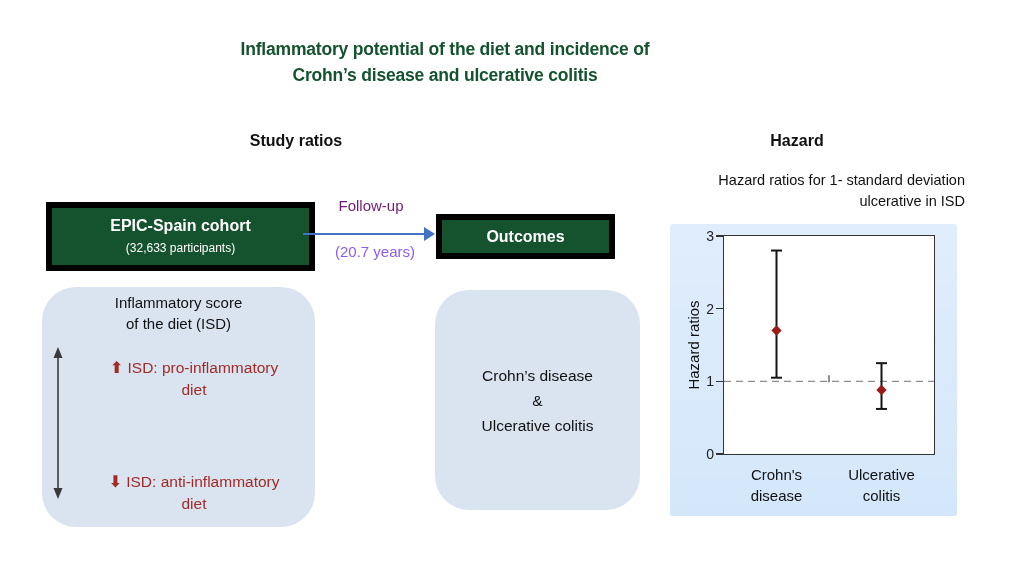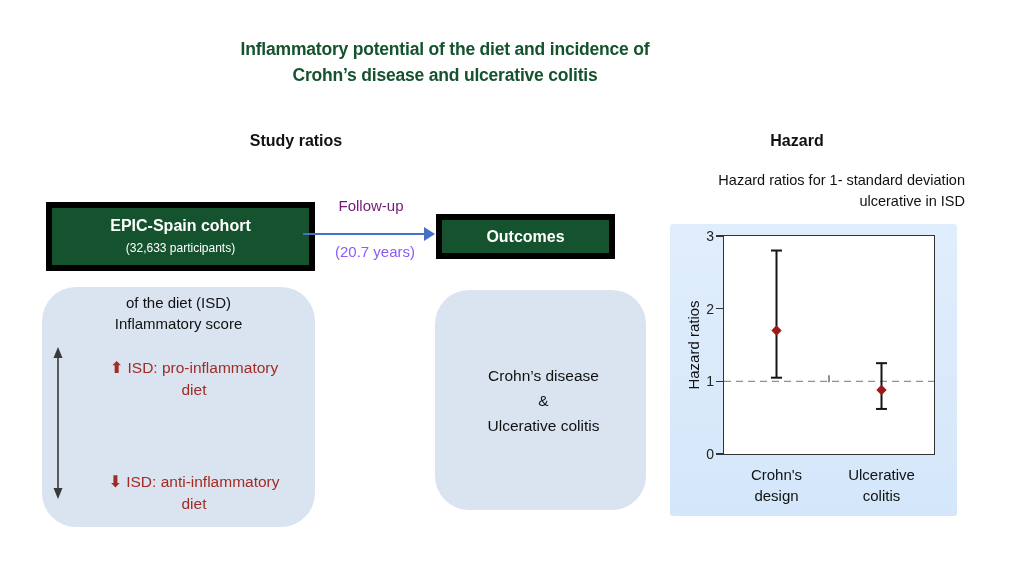--- a/index.html
+++ b/index.html
@@ -29,21 +29,21 @@
   .fu-duration{left:310px;top:243px;width:130px;font-size:15px;color:#8b5cf6;}
   
   .soft-box{background:#dae4f1;border-radius:34px;}
   .isd-box{left:42px;top:287px;width:273px;height:240px;}
   .isd-title{left:0;top:5px;width:100%;font-size:15px;line-height:21px;color:#111;}
   .red-note{width:240px;left:32px;font-size:15.5px;line-height:22px;color:#a22b26;}
   .red-note .arrow{font-family:"DejaVu Sans",sans-serif;font-weight:bold;font-size:16px;}
   .note-pro{top:70px;}
   .note-anti{top:184px;}
   .range-arrow{left:8px;top:60px;}
-  .mid-box{left:435px;top:290px;width:205px;height:220px;display:flex;align-items:center;justify-content:center;padding-left:6px;}
+  .mid-box{left:435px;top:290px;width:205px;height:220px;display:flex;align-items:center;justify-content:center;}
   .mid-box-text{font-size:15.5px;line-height:25px;color:#111;text-align:center;width:100%;}
   
   .chart-subtitle{left:650px;top:170px;width:315px;font-size:14.5px;line-height:21px;color:#111;text-align:right;}
   .chart-panel{left:670px;top:224px;width:287px;height:292px;background:linear-gradient(180deg,#e0edfc 0%,#d4e7fa 100%);border-radius:3px;}
   .plot-area{position:absolute;left:53px;top:11px;width:210px;height:218px;background:#ffffff;border:1.4px solid #333;}
   .y-axis-label{position:absolute;left:-96px;top:50%;width:130px;text-align:center;transform:translateY(-50%) rotate(-90deg);font-size:15px;color:#111;}
   .ytick-label{position:absolute;left:-36px;width:26px;text-align:right;font-size:14px;line-height:18px;color:#222;}
   .ytick-mark{position:absolute;left:-8px;width:8px;height:1.5px;background:#333;}
   .cat-label{position:absolute;width:90px;text-align:center;font-size:15px;line-height:21px;color:#111;}
   .plot-svg{position:absolute;left:0;top:0;overflow:visible;}
@@ -70,22 +70,22 @@
   <div class="abs fu-head"></div>
   <div class="abs fu-label center">Follow-up</div>
   <div class="abs fu-duration center">(20.7 years)</div>
 
   <div class="abs blue-box outcomes-box">
     <div class="outcomes-label">Outcomes</div>
   </div>
 
   <div class="abs soft-box isd-box">
     <div class="abs isd-title center">
+      <div>Inflammatory score</div>
       <div>of the diet (ISD)</div>
-      <div>Inflammatory score</div>
     </div>
 
     <svg class="abs range-arrow" width="16" height="152" viewBox="0 0 16 152">
       <line x1="8" y1="10" x2="8" y2="142" stroke="#3a3a3a" stroke-width="1.6"></line>
       <polygon points="8,0 12.5,11 3.5,11" fill="#3a3a3a"></polygon>
       <polygon points="8,152 12.5,141 3.5,141" fill="#3a3a3a"></polygon>
     </svg>
 
     <div class="abs red-note note-pro center">
       <div><span class="arrow">⬆</span> <span>ISD: pro-inflammatory</span></div>
@@ -128,18 +128,18 @@
           <path d="M 157.5 148.85333333333335 L 162.7 154.05333333333334 L 157.5 159.25333333333333 L 152.3 154.05333333333334 Z" fill="#9b1b1b"></path>
         </svg>
         <div class="ytick-label" style="top: 209px;">0</div>
         <div class="ytick-mark" style="top: 217.25px;"></div>
         <div class="ytick-label" style="top: 136.333px;">1</div>
         <div class="ytick-mark" style="top: 144.583px;"></div>
         <div class="ytick-label" style="top: 63.6667px;">2</div>
         <div class="ytick-mark" style="top: 71.9167px;"></div>
         <div class="ytick-label" style="top: -9px;">3</div>
         <div class="ytick-mark" style="top: -0.75px;"></div>
-        <div class="cat-label" style="left: 7.5px; top: 228px;">Crohn's design</div>
+        <div class="cat-label" style="left: 7.5px; top: 228px;">Crohn's disease</div>
         <div class="cat-label" style="left: 112.5px; top: 228px;">Ulcerative colitis</div>
       </div>
   </div>
 
 </div>
 
 </body></html>

